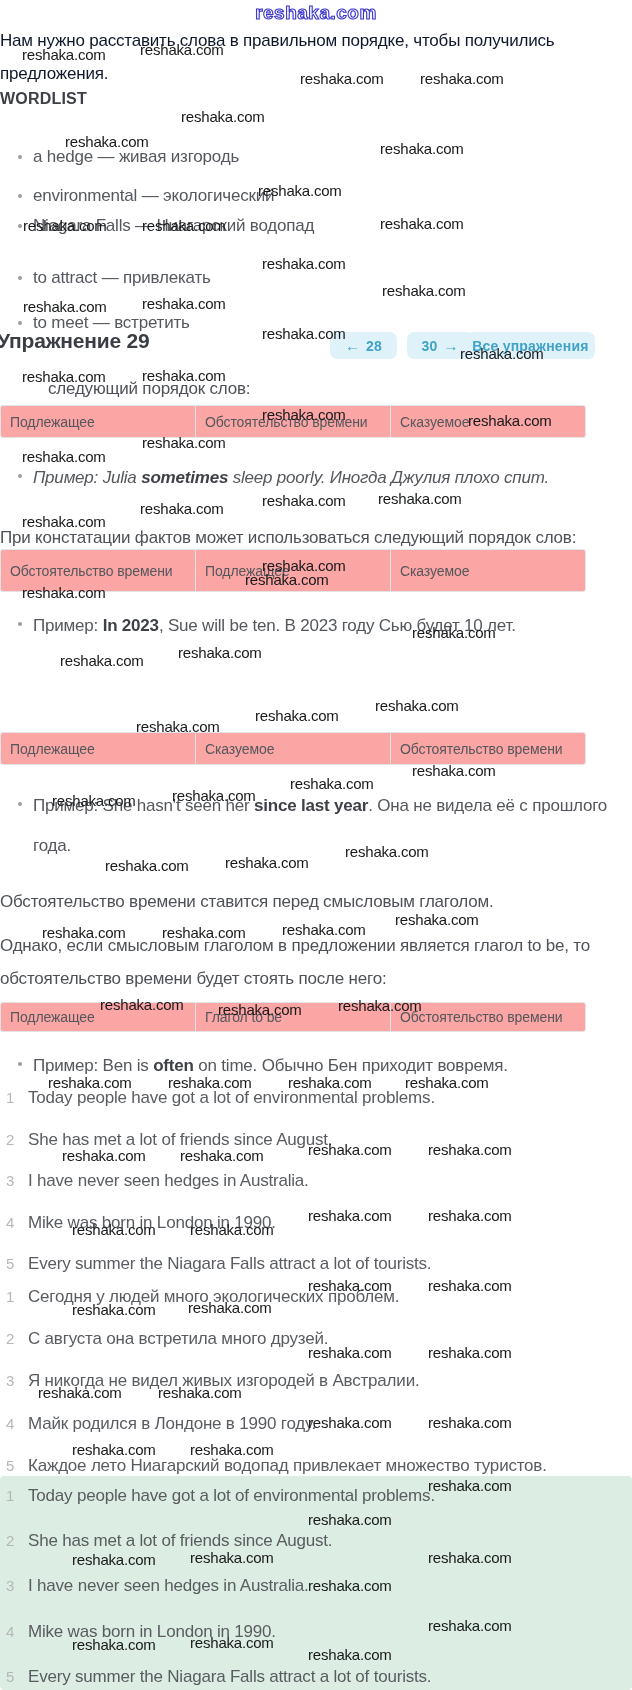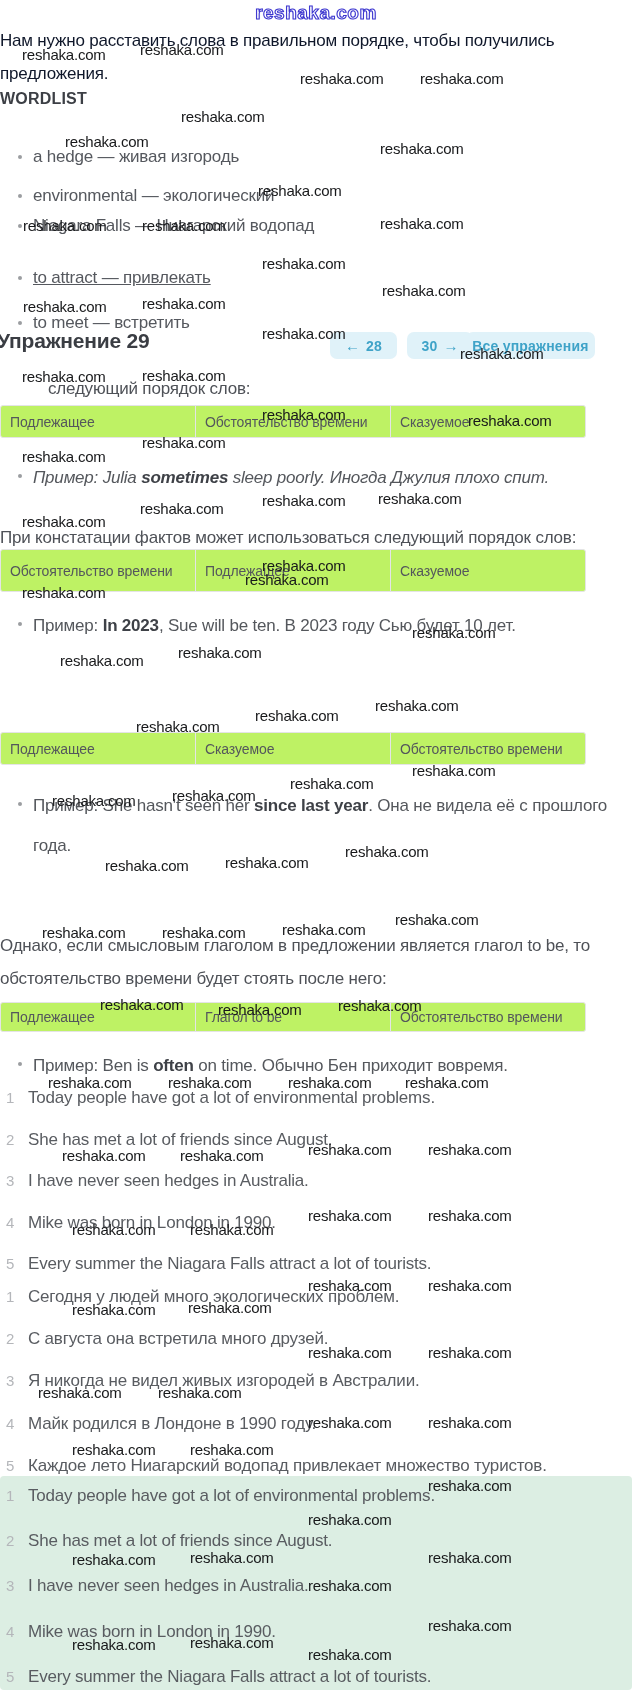--- a/index.html
+++ b/index.html
@@ -43,21 +43,21 @@
   .nav-all  { left:466px; width:129px; }
   .nav-arrow { font-size:15px; line-height:1; }
   .para { position:absolute; z-index:2; font-size:17px; line-height:33px; color:#4e5157; width:626px; letter-spacing:-0.2px; }
   .p-lead   { top:372px;padding-left:48px; }
   .p-facts  { top:521px; }
   .p-period { top:666px; }
   .p-before { top:885px; }
   .p-tobe   { top:929px; }
   .wtable {
     position:absolute; left:0; z-index:1; width:586px; display:flex;
-    border:1px solid #e4e4e6; border-radius:3px; background:#bef264;text-align:center;
+    border:1px solid #e4e4e6; border-radius:3px; background:#fca5a5;text-align:center;
   }
   .wtable .cell {
     flex:1; border-left:1px solid #e4e4e6; padding:0 9px;
     display:flex; align-items:center; font-size:14px; color:#54575c; letter-spacing:-0.1px;
   }
   .wtable .cell:first-child { border-left:none; }
   .t0 { top:405px; height:33px; }
   .t1 { top:549px; height:43px; }
   .t2 { top:732px; height:33px; }
   .t3 { top:1002px; height:30px; }
@@ -172,21 +172,21 @@
       <span class="wm" style="left: 308px; top: 1646px;">reshaka.com</span>
     </div>
 
   <p class="abs intro">Нам нужно расставить слова в правильном порядке, чтобы получились предложения.</p>
 
   <div class="abs wordlist-title">WORDLIST</div>
   <div id="wordlist">
       <div class="wl-item" style="top: 147px;">a hedge — живая изгородь</div>
       <div class="wl-item" style="top: 186px;">environmental — экологический</div>
       <div class="wl-item" style="top: 216px;">Niagara Falls — Ниагарский водопад</div>
-      <div class="wl-item" style="top: 268px; text-decoration: underline;">to attract — привлекать</div>
+      <div class="wl-item" style="top: 268px;">to attract — привлекать</div>
       <div class="wl-item" style="top: 313px;">to meet — встретить</div>
     </div>
 
   <h1 class="abs ex-title">Упражнение 29</h1>
 
   <button class="nav-btn nav-prev">
     <span class="nav-arrow">←</span>
     <span>28</span>
   </button>
   <button class="nav-btn nav-next">
@@ -223,20 +223,21 @@
   <div class="wtable t2">
       <div class="cell">Подлежащее</div>
       <div class="cell">Сказуемое</div>
       <div class="cell">Обстоятельство времени</div>
     </div>
 
   <div class="example ex-2">
     <span>Пример: She hasn't seen her </span><b>since last year</b><span>. Она не видела её с прошлого года.</span>
   </div>
 
+  <p class="para p-before">Обстоятельство времени ставится перед смысловым глаголом.</p>
   <p class="para p-tobe">Однако, если смысловым глаголом в предложении является глагол to be, то обстоятельство времени будет стоять после него:</p>
 
   <div class="wtable t3">
       <div class="cell">Подлежащее</div>
       <div class="cell">Глагол to be</div>
       <div class="cell">Обстоятельство времени</div>
     </div>
 
   <div class="example ex-3">
     <span>Пример: Ben is </span><b>often</b><span> on time. Обычно Бен приходит вовремя.</span>

